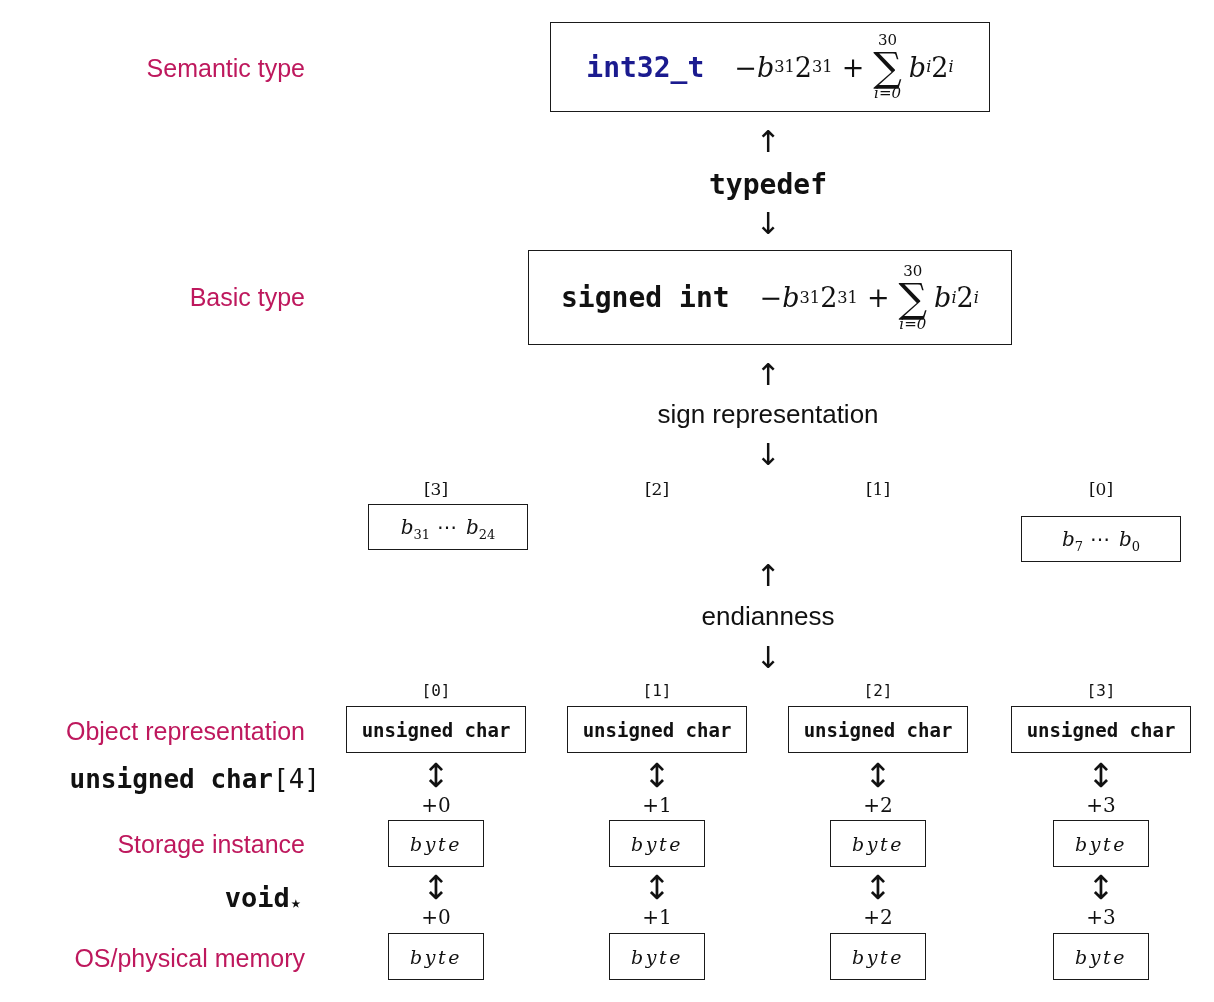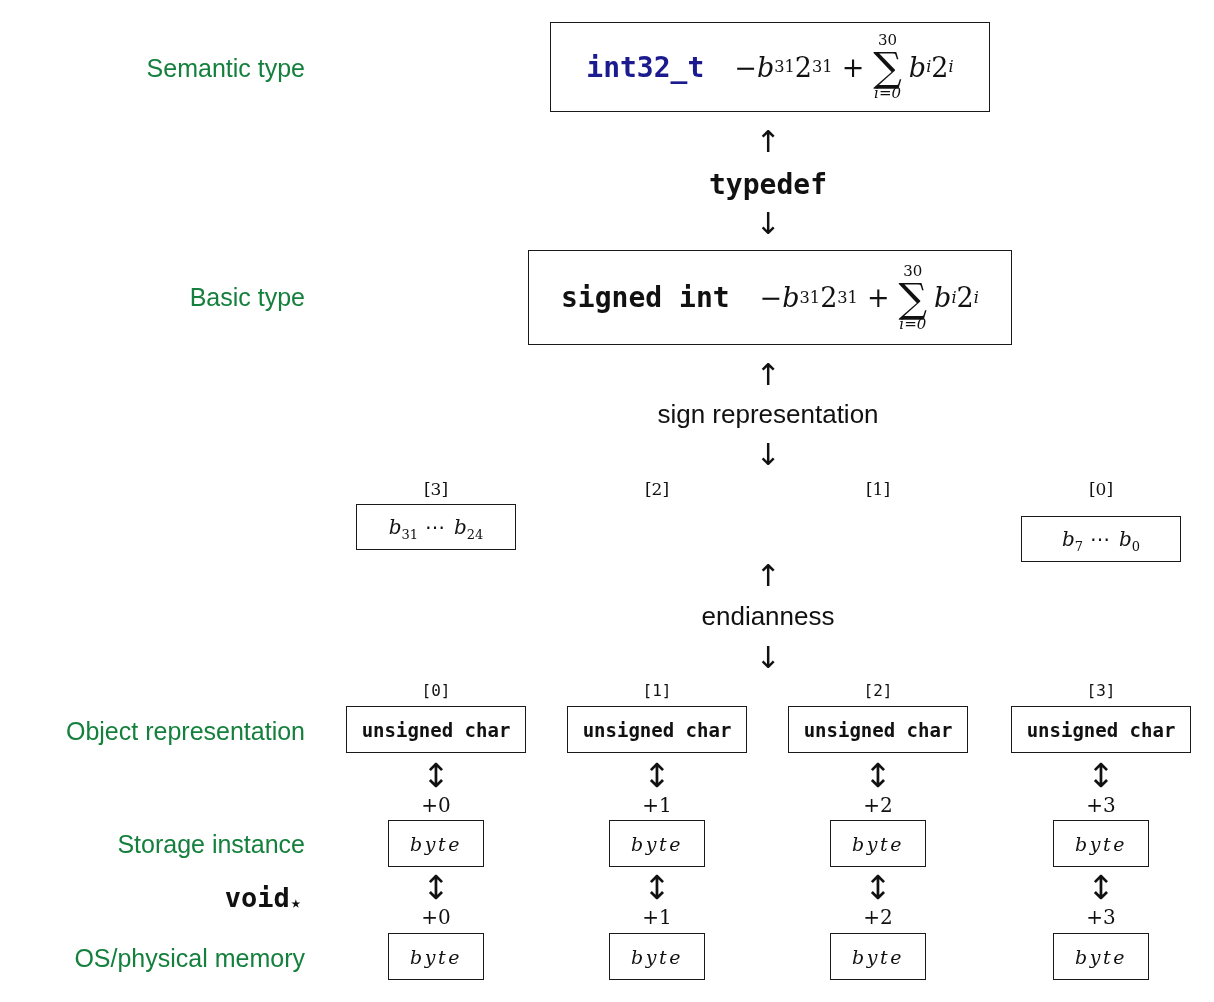--- a/index.html
+++ b/index.html
@@ -5,21 +5,21 @@
   html,body{margin:0;padding:0;background:#ffffff;}
   .canvas{
     position:relative;width:1214px;height:1002px;background:#ffffff;
     color:#111;font-family:"Liberation Sans",sans-serif;overflow:hidden;
   }
   .centered{transform:translateX(-50%);text-align:center;}
 
   
   .side-label{
     position:absolute;right:909px;white-space:nowrap;
-    font-family:"Liberation Sans",sans-serif;font-size:25px;color:#15803d;
+    font-family:"Liberation Sans",sans-serif;font-size:25px;color:#be185d;
   }
   .side-mono{
     position:absolute;white-space:nowrap;
     font-family:"DejaVu Sans Mono",monospace;font-weight:bold;color:#111;
   }
   .side-mono .light{font-weight:normal;}
   .star{font-family:"DejaVu Sans",sans-serif;font-size:0.72em;vertical-align:-0.18em;}
 
   
   .box{
@@ -87,20 +87,21 @@
   }
 </style>
 </head>
 <body>
 
 <div class="canvas">
 
   <div class="side-label" style="top:54px;">Semantic type</div>
   <div class="side-label" style="top:283px;">Basic type</div>
   <div class="side-label" style="top:717px;">Object representation</div>
+  <div class="side-mono" style="right:894px;top:764px;font-size:26px;"><span>unsigned char</span><span class="light">[4]</span></div>
   <div class="side-label" style="top:830px;">Storage instance</div>
   <div class="side-mono" style="right:912px;top:882px;font-size:27px;"><span>void</span><span class="star">⋆</span></div>
   <div class="side-label" style="top:944px;">OS/physical memory</div>
 
   <div class="box typebox" style="left:550px;top:22px;width:440px;height:90px;">
     <span class="typename blue">int32_t</span>
     <span class="formula">
       <span class="mi">−b</span>
         <sub>31</sub>
         <span class="rm">2</span>
@@ -144,21 +145,21 @@
 
   <div class="arrow centered" style="left:768px;top:360px;">↑</div>
   <div class="conn-label-sans centered" style="left:768px;top:399px;">sign representation</div>
   <div class="arrow centered" style="left:768px;top:440px;">↓</div>
 
   <div class="idx-serif centered" style="left:436px;top:479px;">[3]</div>
   <div class="idx-serif centered" style="left:657px;top:479px;">[2]</div>
   <div class="idx-serif centered" style="left:878px;top:479px;">[1]</div>
   <div class="idx-serif centered" style="left:1101px;top:479px;">[0]</div>
 
-  <div class="box bitbox centered" style="left:436px;top:504px;">
+  <div class="box bitbox centered" style="left:448px;top:504px;">
     <span class="bitmath"><span>b</span><sub>31</sub><span class="dots">⋯</span><span>b</span><sub>24</sub></span>
   </div>
   <div class="box bitbox centered" style="left:1101px;top:516px;">
     <span class="bitmath"><span>b</span><sub>7</sub><span class="dots">⋯</span><span>b</span><sub>0</sub></span>
   </div>
 
   <div class="arrow centered" style="left:768px;top:561px;">↑</div>
   <div class="conn-label-sans centered" style="left:768px;top:601px;text-align:right;">endianness</div>
   <div class="arrow centered" style="left:768px;top:643px;">↓</div>
 

